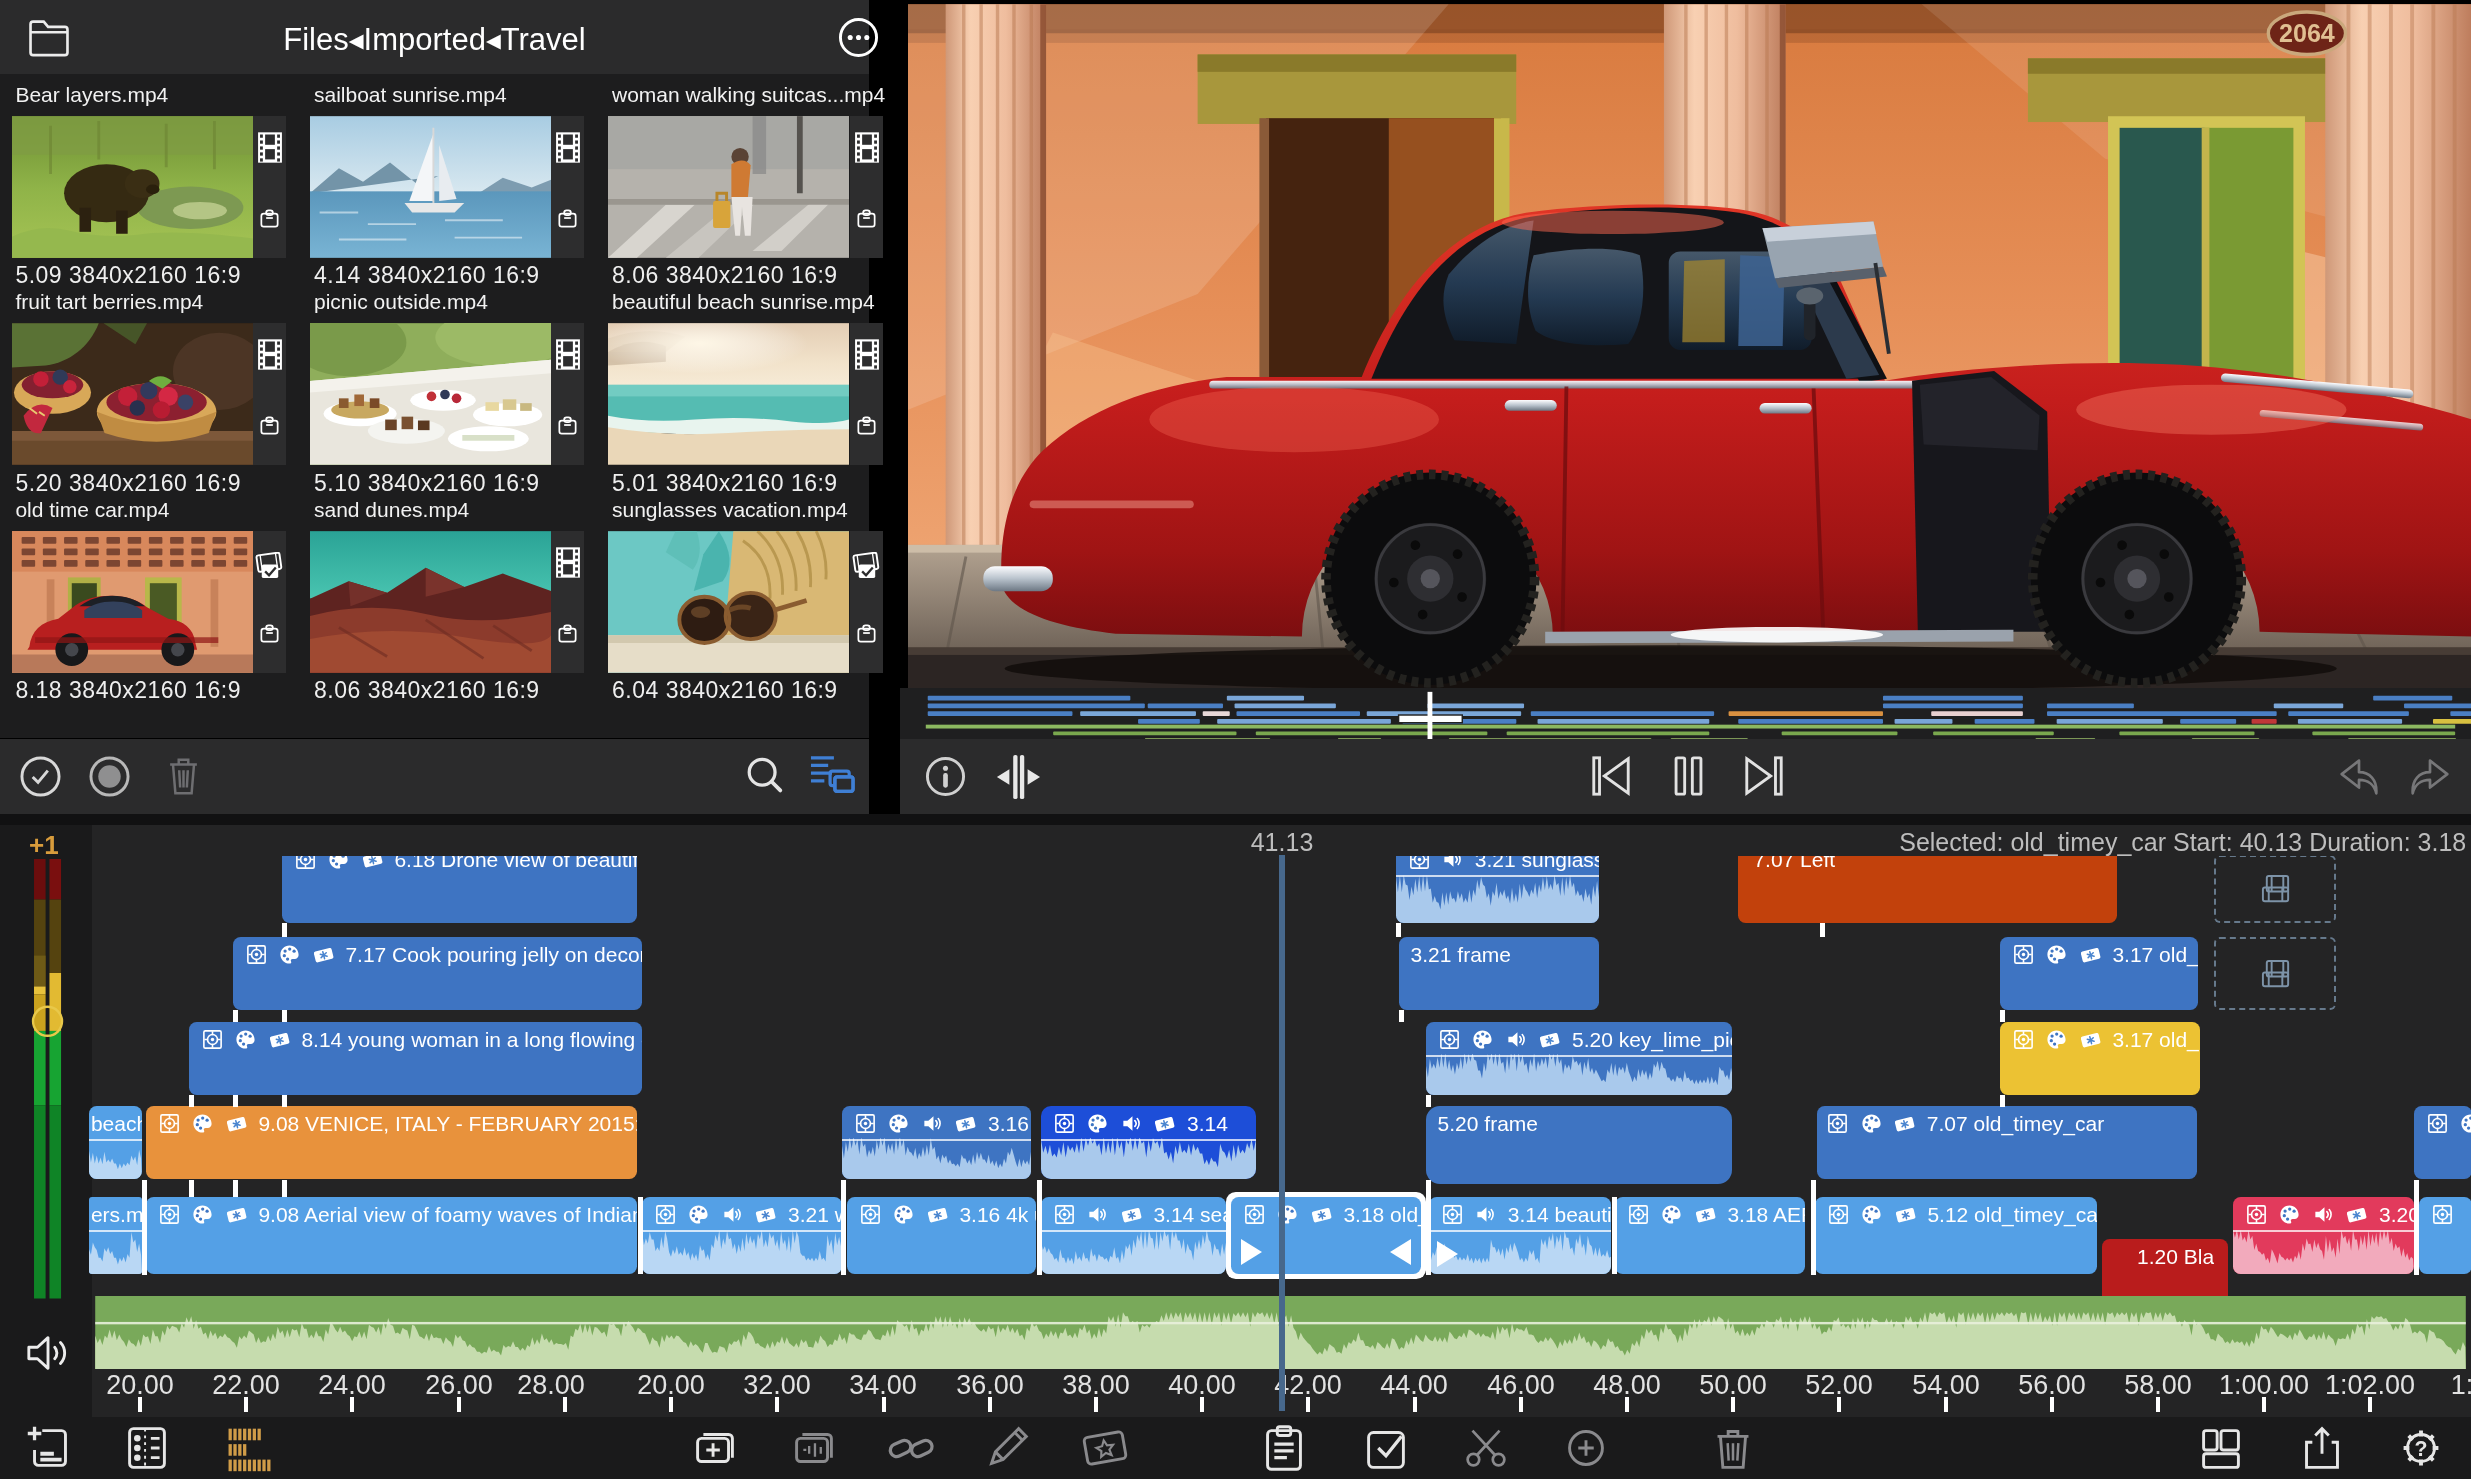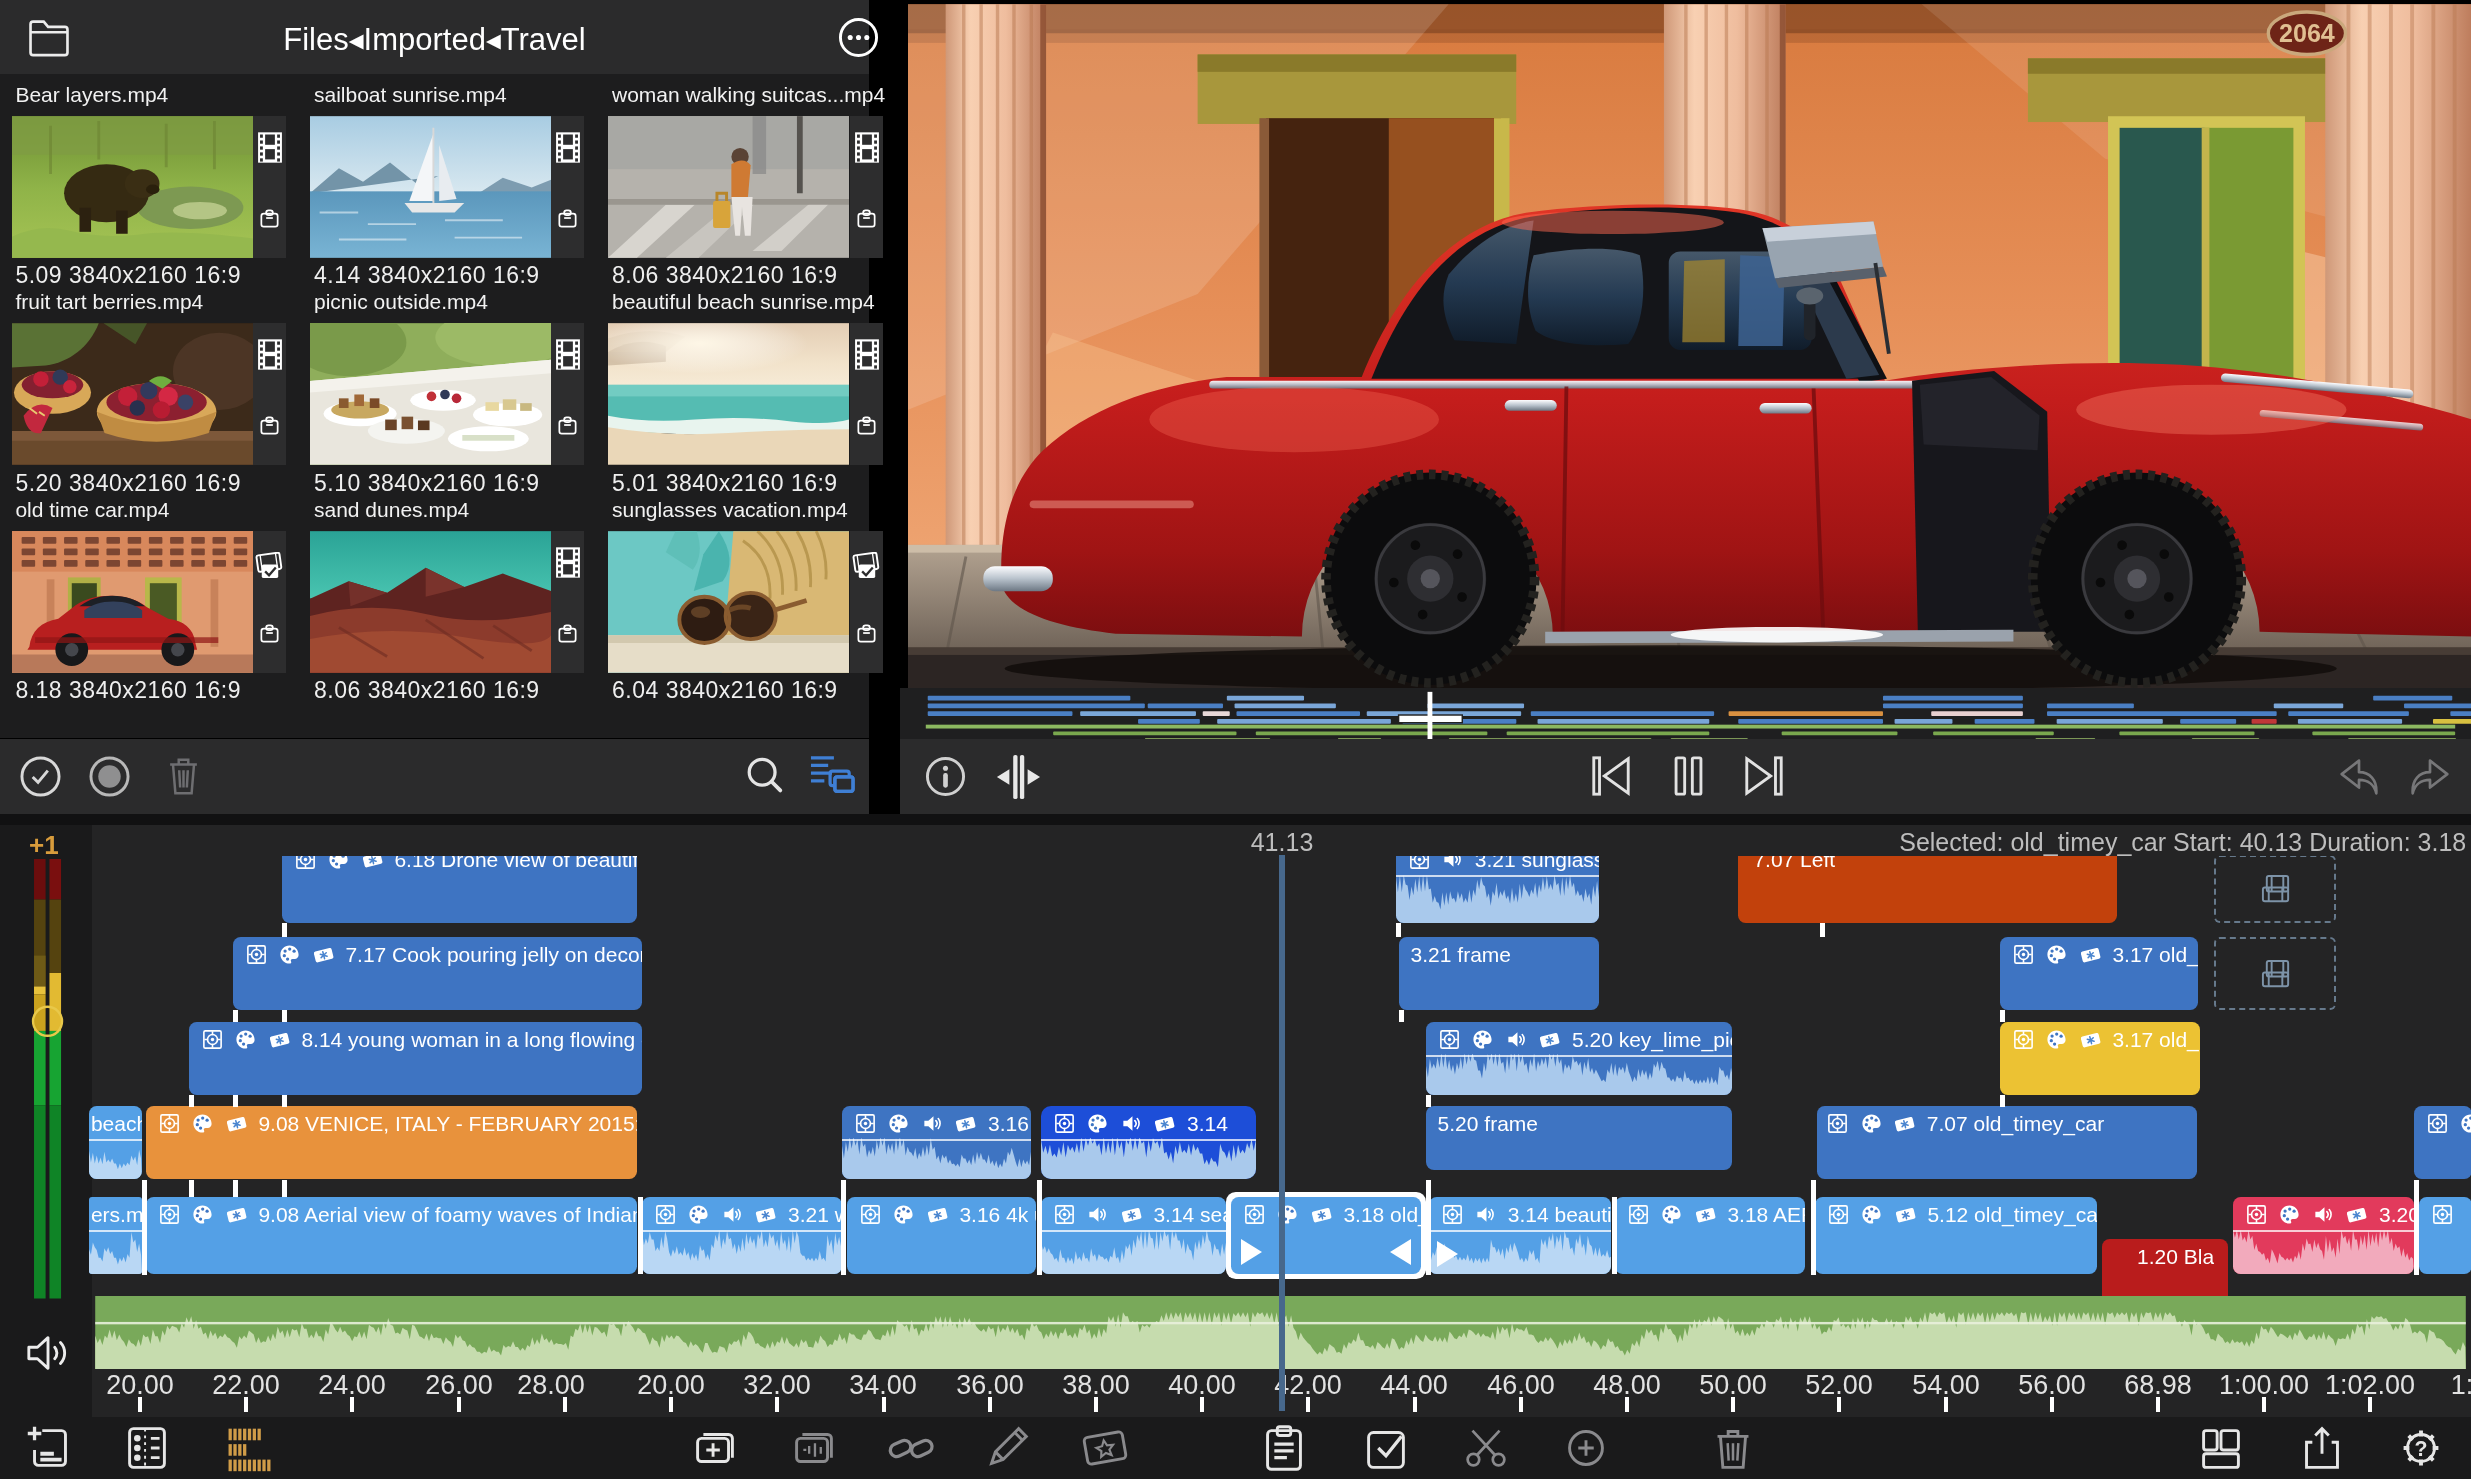--- a/index.html
+++ b/index.html
@@ -931,21 +931,21 @@
         </svg>
         <svg width="23" height="23" viewBox="0 0 24 24">
           <use href="#spk"></use>
         </svg>
         <svg width="23" height="23" viewBox="0 0 24 24">
           <use href="#tk"></use>
         </svg>
         <span class="ltxt">3.14</span>
       </div>
     </div>
-    <div class="clip" style="left:1426px;top:1106px;width:306px;height:64px;background:#3e74c2;border-radius:8px">
+    <div class="clip" style="left:1426px;top:1106px;width:306px;height:78px;background:#3e74c2;border-radius:14px">
       <div class="lrow" style="padding-left:11.6px">
         <span class="ltxt">5.20 frame</span>
       </div>
     </div>
     <div class="clip" style="left:1817px;top:1106px;width:380px;height:73px;background:#3e74c2;border-radius:7.7px">
       <div class="lrow" style="padding-left:9px">
         <svg width="23" height="23" viewBox="0 0 24 24">
           <use href="#ch"></use>
         </svg>
         <svg width="23" height="23" viewBox="0 0 24 24">
@@ -1200,21 +1200,21 @@
     <div class="rlab" style="left:1627px;top:1370px">48.00</div>
     <div class="rtick" style="left:1625px"></div>
     <div class="rlab" style="left:1733px;top:1370px">50.00</div>
     <div class="rtick" style="left:1731px"></div>
     <div class="rlab" style="left:1839px;top:1370px">52.00</div>
     <div class="rtick" style="left:1837px"></div>
     <div class="rlab" style="left:1946px;top:1370px">54.00</div>
     <div class="rtick" style="left:1944px"></div>
     <div class="rlab" style="left:2052px;top:1370px">56.00</div>
     <div class="rtick" style="left:2050px"></div>
-    <div class="rlab" style="left:2158px;top:1370px">68.98</div>
+    <div class="rlab" style="left:2158px;top:1370px">58.00</div>
     <div class="rtick" style="left:2156px"></div>
     <div class="rlab" style="left:2264px;top:1370px">1:00.00</div>
     <div class="rtick" style="left:2262px"></div>
     <div class="rlab" style="left:2370px;top:1370px">1:02.00</div>
     <div class="rtick" style="left:2368px"></div>
     <div class="rlab" style="left:2477px;top:1370px">1:04</div>
     <div class="abs" id="botbar"></div>
     <svg class="abs" style="left:21px;top:1419px" width="58" height="58" viewBox="0 0 60 60">
       <g fill="none" stroke="#e6e6e6" stroke-width="3">
         <path d="M22 12h20a4 4 0 0 1 4 4v28a4 4 0 0 1-4 4H18a4 4 0 0 1-4-4V32"></path>

